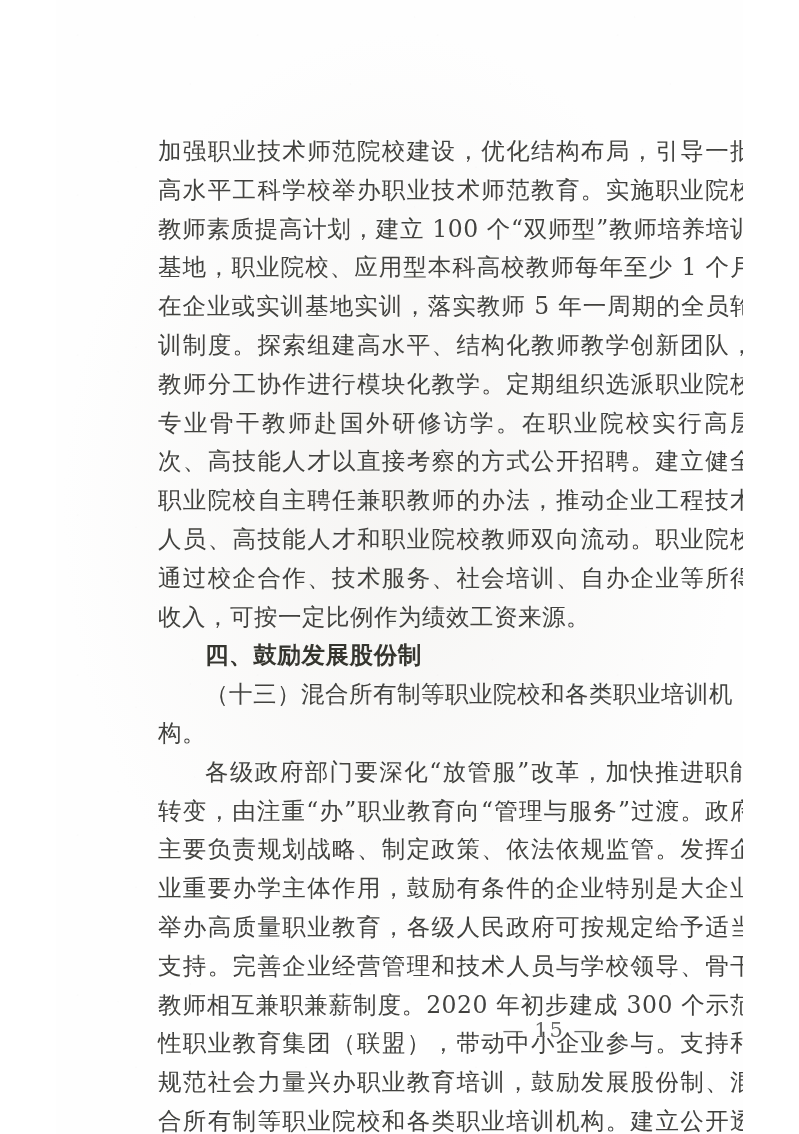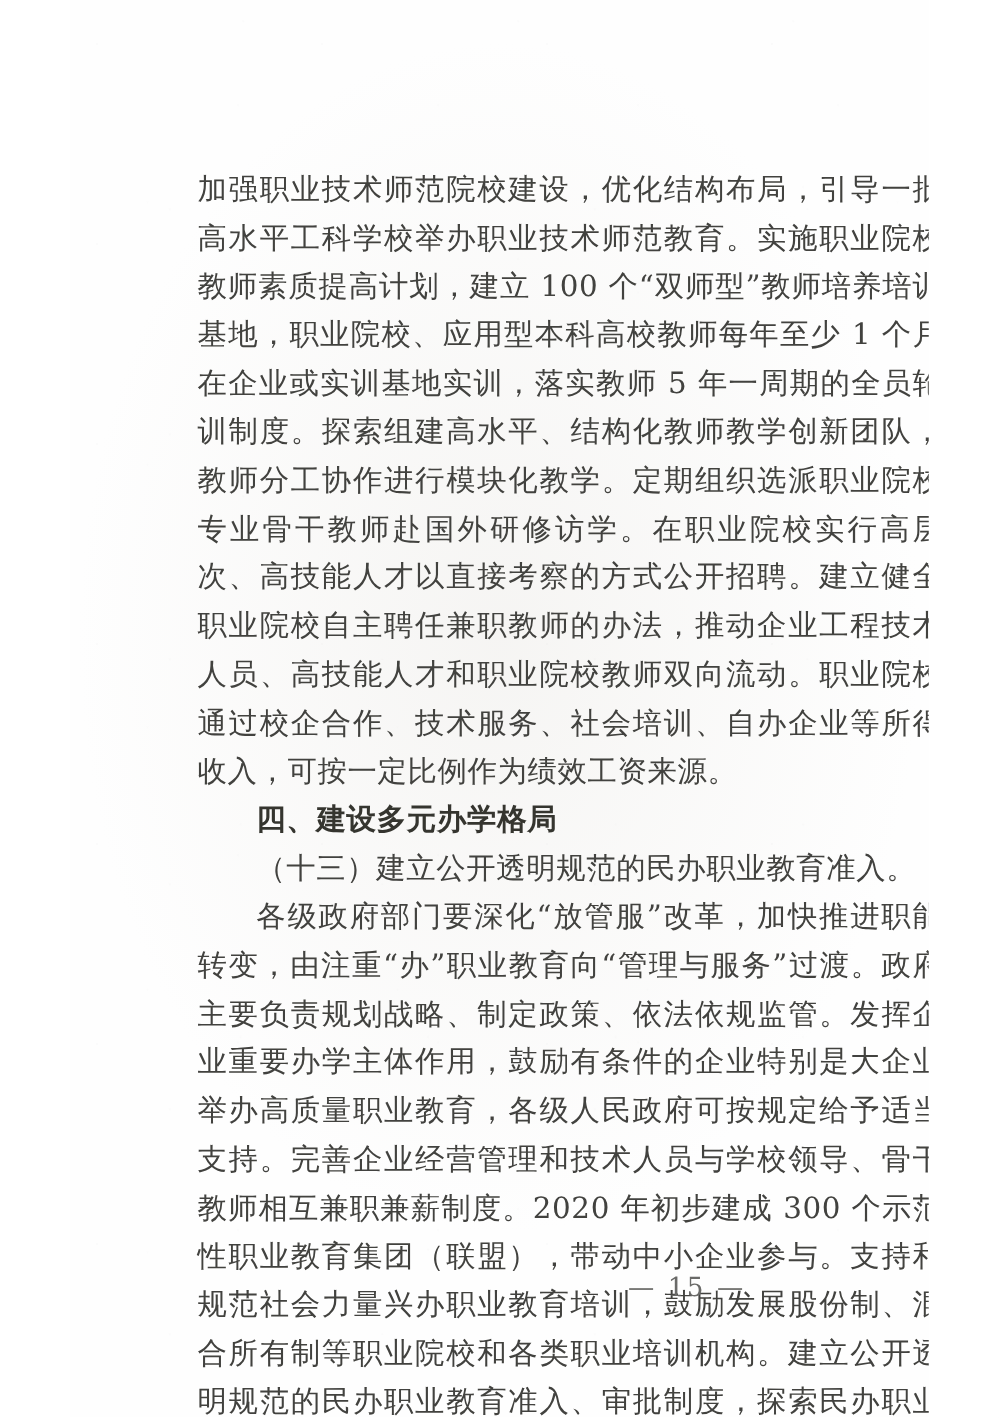--- a/index.html
+++ b/index.html
@@ -104,23 +104,23 @@
 <body>
 
 <div class="page">
 
   <div class="scan-grain"></div>
 
   <div class="text-block">
 
     <p class="para">加强职业技术师范院校建设，优化结构布局，引导一批高水平工科学校举办职业技术师范教育。实施职业院校教师素质提高计划，建立 100 个“双师型”教师培养培训基地，职业院校、应用型本科高校教师每年至少 1 个月在企业或实训基地实训，落实教师 5 年一周期的全员轮训制度。探索组建高水平、结构化教师教学创新团队，教师分工协作进行模块化教学。定期组织选派职业院校专业骨干教师赴国外研修访学。在职业院校实行高层次、高技能人才以直接考察的方式公开招聘。建立健全职业院校自主聘任兼职教师的办法，推动企业工程技术人员、高技能人才和职业院校教师双向流动。职业院校通过校企合作、技术服务、社会培训、自办企业等所得收入，可按一定比例作为绩效工资来源。</p>
 
-    <h2 class="heading">四、建设多元办学格局</h2>
+    <h2 class="heading">四、鼓励发展股份制</h2>
 
-    <p class="subclause">（十三）建立公开透明规范的民办职业教育准入。</p>
+    <p class="subclause">（十三）混合所有制等职业院校和各类职业培训机构。</p>
 
     <p class="para indent">各级政府部门要深化“放管服”改革，加快推进职能转变，由注重“办”职业教育向“管理与服务”过渡。政府主要负责规划战略、制定政策、依法依规监管。发挥企业重要办学主体作用，鼓励有条件的企业特别是大企业举办高质量职业教育，各级人民政府可按规定给予适当支持。完善企业经营管理和技术人员与学校领导、骨干教师相互兼职兼薪制度。2020 年初步建成 300 个示范性职业教育集团（联盟），带动中小企业参与。支持和规范社会力量兴办职业教育培训，鼓励发展股份制、混合所有制等职业院校和各类职业培训机构。建立公开透明规范的民办职业教育准入、审批制度，探索民办职业教育负面清单制度，建立健全</p>
 
   </div>
 
   <div class="page-footer">
     <span class="footer-inner">—  15  —</span>
   </div>
 
 </div>

